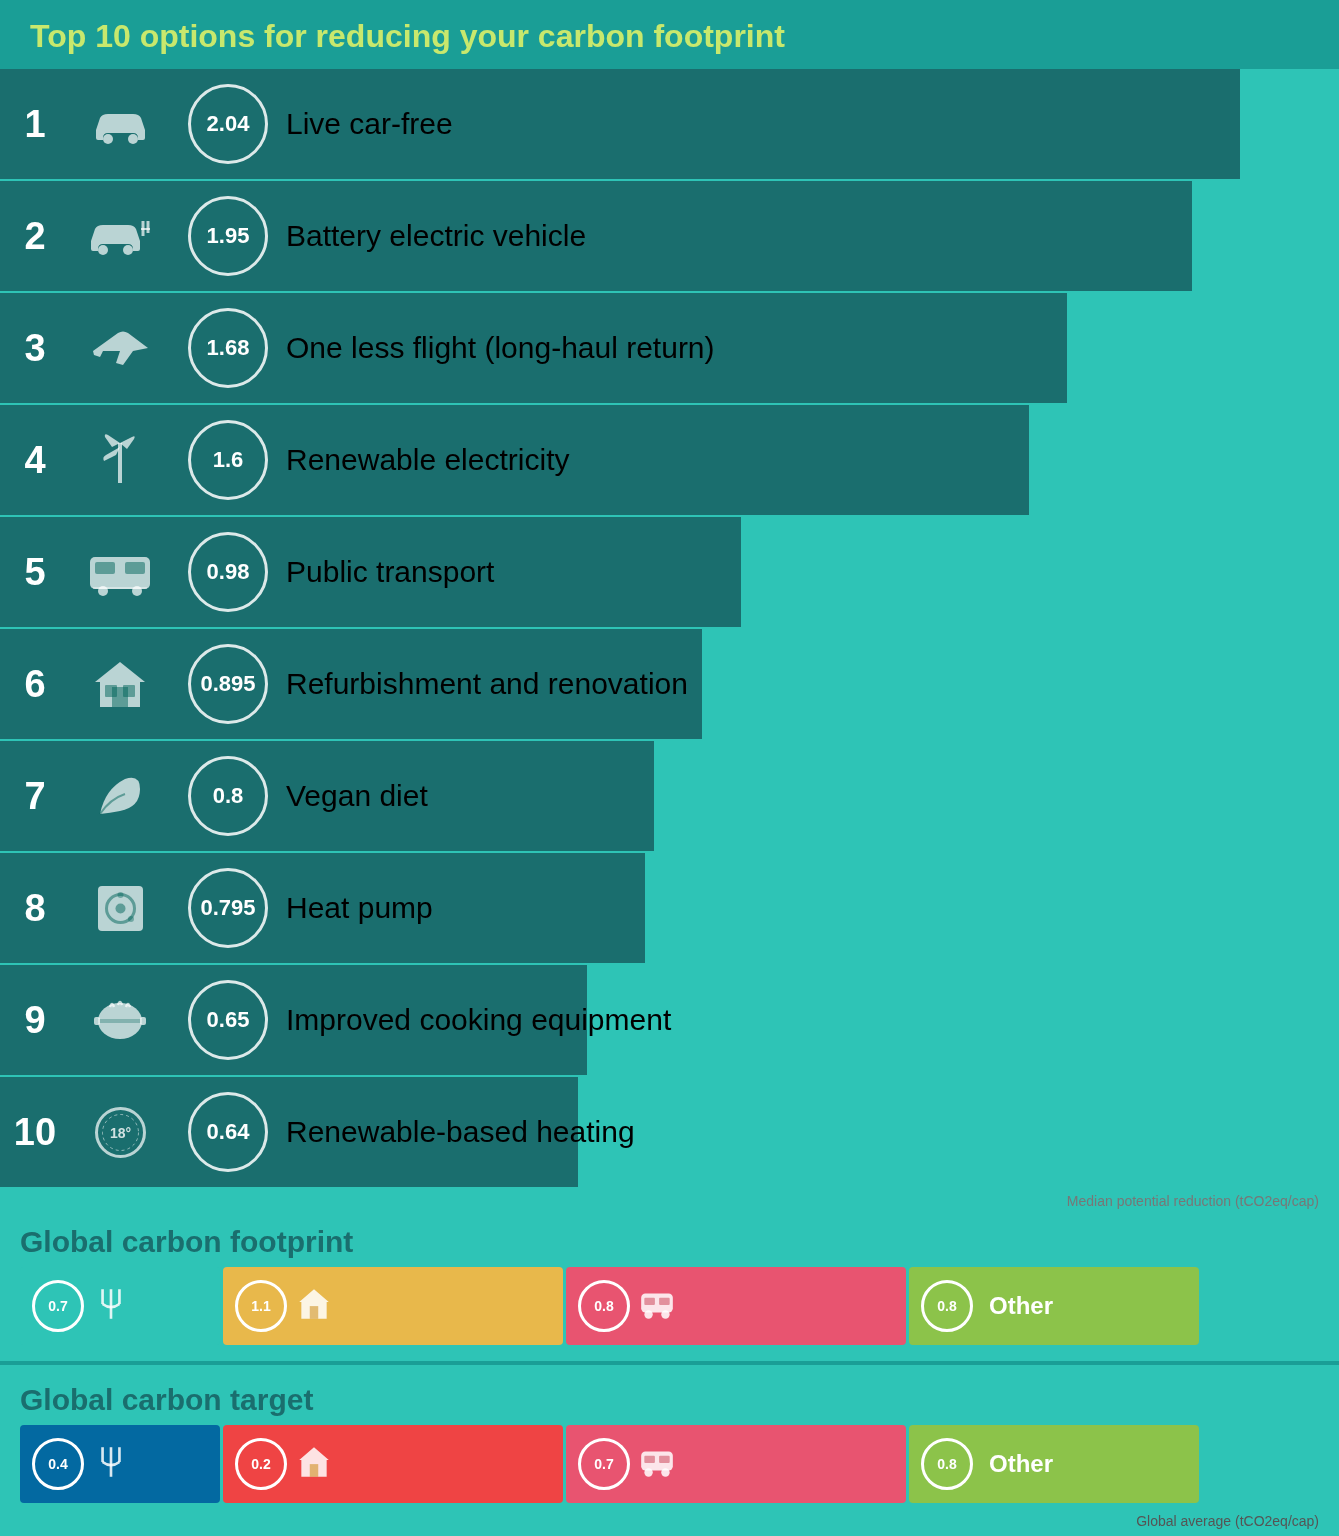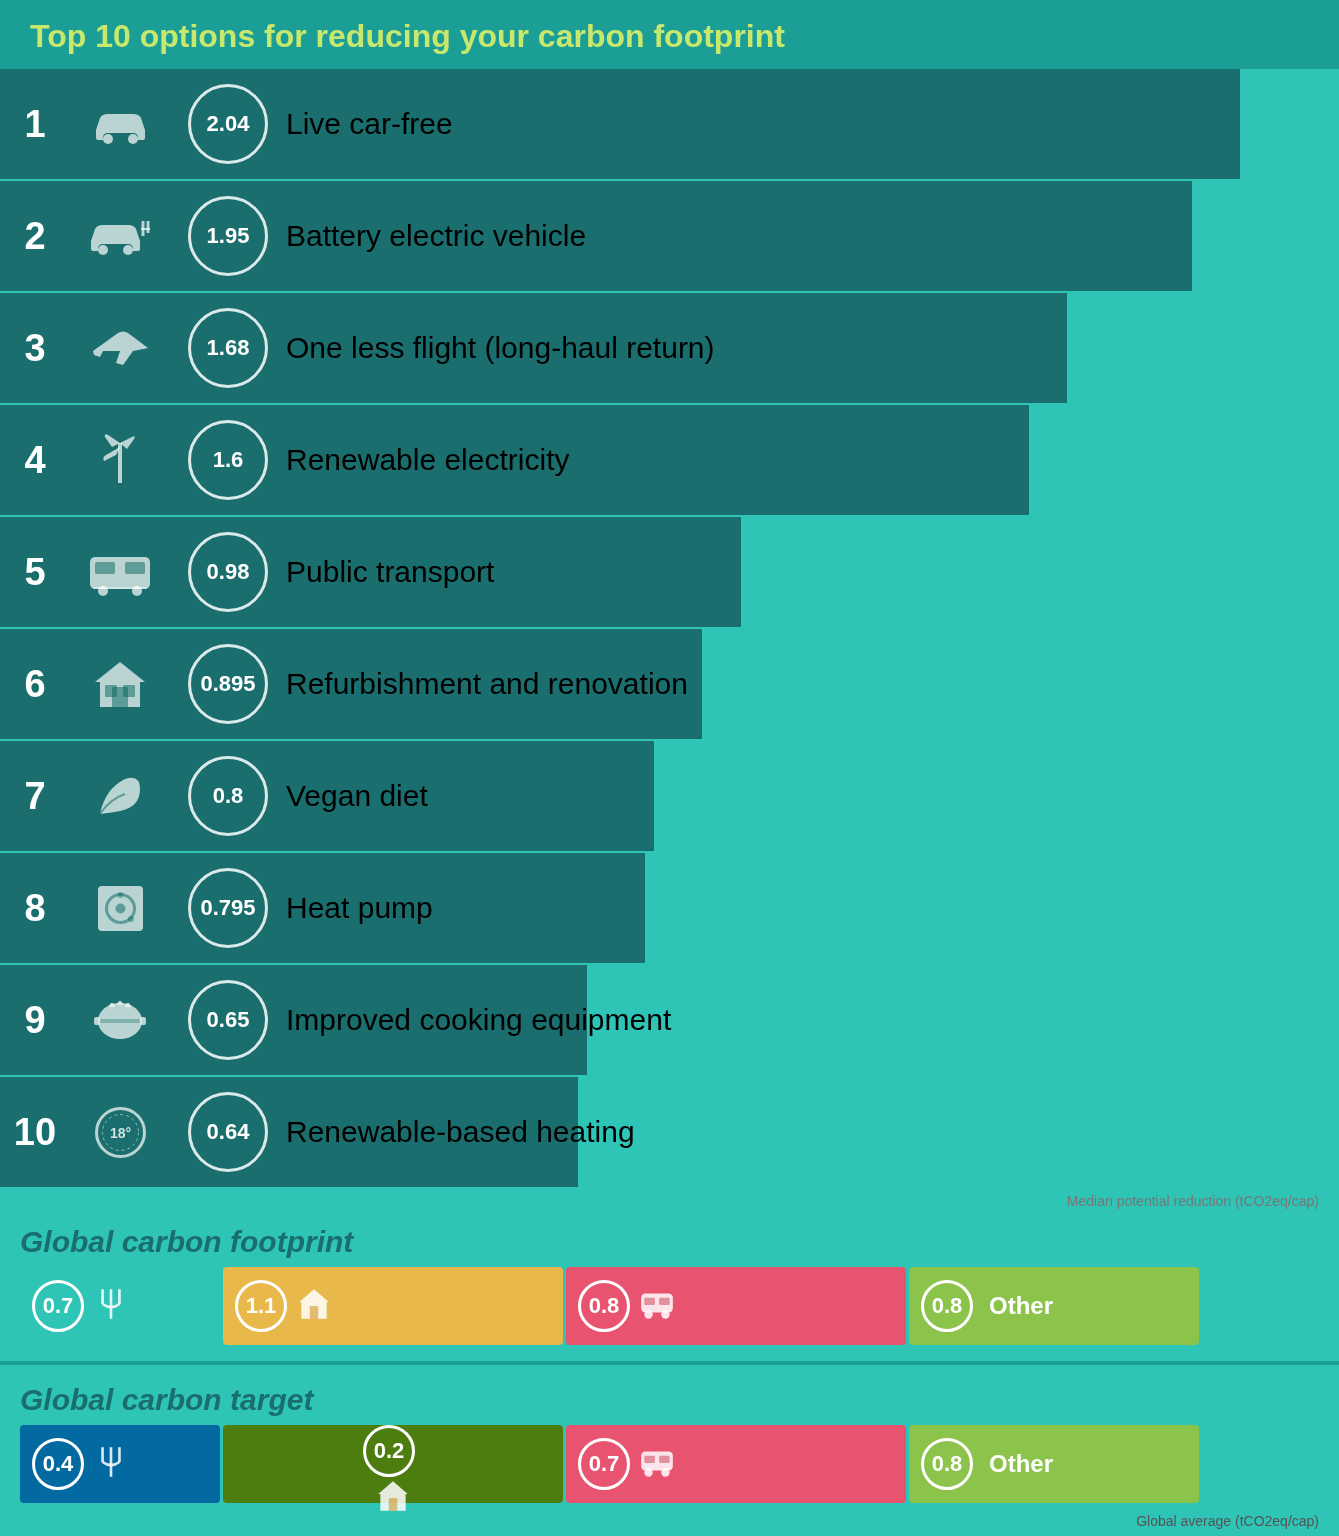--- a/index.html
+++ b/index.html
@@ -111,21 +111,20 @@
     .global-section {
       background: #2ec4b6;
       padding: 10px 20px 6px 20px;
     }
 
     .global-title {
       color: #1a6e6e;
       font-size: 30px;
       font-weight: 900;
       margin-bottom: 8px;
-      font-style: italic;
     }
 
     .segment-bar {
       display: flex;
       align-items: stretch;
       height: 78px;
       border-radius: 4px;
       overflow: visible;
       gap: 3px;
     }
@@ -145,21 +144,21 @@
       border: 3px solid white;
       display: flex;
       align-items: center;
       justify-content: center;
       flex-shrink: 0;
       margin-right: 8px;
     }
 
     .seg-circle span {
       color: white;
-      font-size: 22px;
+      font-size: 14px;
       font-weight: 700;
     }
 
     .seg-icon {
       fill: rgba(255,255,255,0.8);
       flex-shrink: 0;
     }
 
     .seg-text {
       color: white;
@@ -432,21 +431,21 @@
         <span>0.4</span>
       </div>
       <span class="seg-icon"><svg width="38" height="38" viewBox="0 0 36 36">
             <line x1="10" y1="4" x2="10" y2="18" stroke="rgba(255,255,255,0.85)" stroke-width="2.5"></line>
             <line x1="18" y1="4" x2="18" y2="32" stroke="rgba(255,255,255,0.85)" stroke-width="2.5"></line>
             <line x1="26" y1="4" x2="26" y2="18" stroke="rgba(255,255,255,0.85)" stroke-width="2.5"></line>
             <path d="M10 18 Q18 24 26 18" stroke="rgba(255,255,255,0.85)" stroke-width="2.5" fill="none"></path>
           </svg></span>
 
     </div>
-      <div class="segment" style="background: #4d7c0f; width: 340px; flex-direction: column;">
+      <div class="segment" style="background: #ef4444; width: 340px;">
       <div class="seg-circle">
         <span>0.2</span>
       </div>
       <span class="seg-icon"><svg width="38" height="38" viewBox="0 0 36 36">
             <polygon points="18,4 4,16 6,16 6,32 30,32 30,16 32,16" fill="rgba(255,255,255,0.85)"></polygon>
             <rect x="14" y="20" width="8" height="12" fill="rgba(200,130,0,0.5)"></rect>
           </svg></span>
 
     </div>
       <div class="segment" style="background: rgb(232, 84, 112); width: 340px;">

